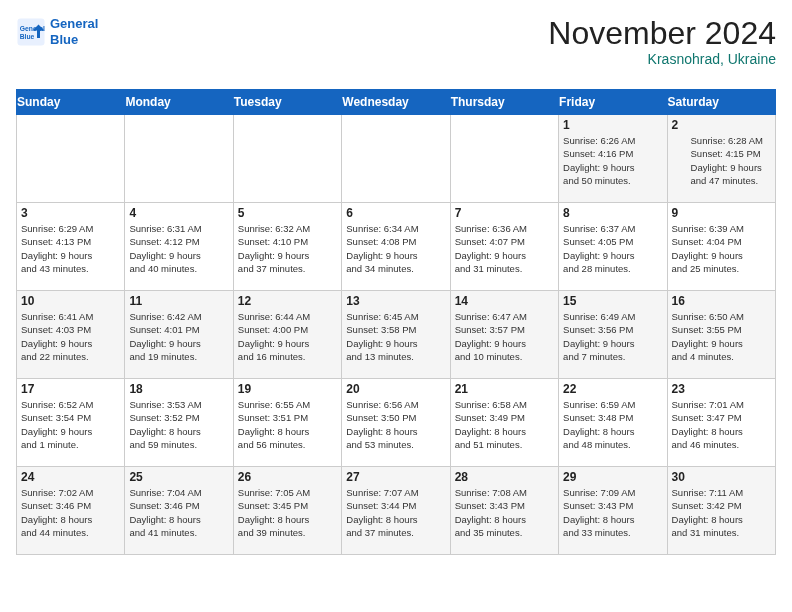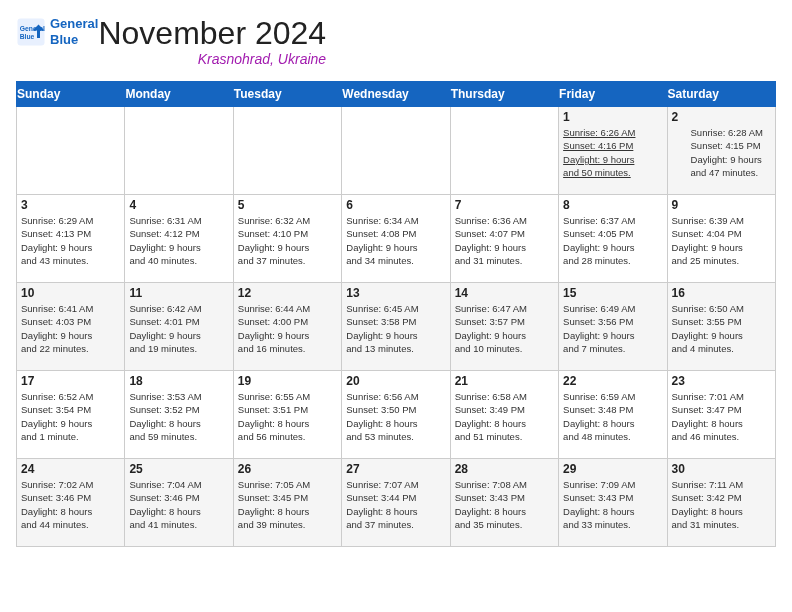--- a/index.html
+++ b/index.html
@@ -10,23 +10,23 @@
       min-height: 612px;
       padding: 0;
     }
     .page {
       width: 792px;
       background: #fff;
       padding: 16px 16px 10px 16px;
     }
     .header {
       display: flex;
-      justify-content: flex-start;
+      justify-content: space-between;
       align-items: flex-start;
-      margin-bottom: 14px;
+      margin-bottom: 22px;
     }
     .logo {
       display: flex;
       align-items: center;
       gap: 4px;
     }
     .logo-text {
       font-size: 13px;
       font-weight: bold;
       line-height: 1.2;
@@ -43,22 +43,21 @@
       text-align: right;
     }
     .month-title {
       font-size: 32px;
       font-weight: 300;
       color: #222;
       line-height: 1.1;
     }
     .location {
       font-size: 14px;
-      color: #a21caf;
-      font-style: italic;
+      color: #0f766e;
     }
     table {
       width: 100%;
       border-collapse: collapse;
       table-layout: fixed;
     }
     thead tr th {
       background: #1565c0;
       color: #fff;
       font-size: 12px;
@@ -135,21 +134,21 @@
     </thead>
     <tbody id="calendar-body">
         <tr>
           <td class="empty-cell"></td>
           <td class="empty-cell"></td>
           <td class="empty-cell"></td>
           <td class="empty-cell"></td>
           <td class="empty-cell"></td>
           <td>
             <span class="day-num">1</span>
-            <div class="cell-content" style="white-space: pre-line; text-decoration: underline;">Sunrise: 6:26 AM
+            <div class="cell-content" style="white-space: pre-line;">Sunrise: 6:26 AM
 Sunset: 4:16 PM
 Daylight: 9 hours
 and 50 minutes.</div>
           </td>
           <td>
             <span class="day-num">2</span>
             <div class="cell-content" style="white-space: pre-line; margin-left: 19px;">Sunrise: 6:28 AM
 Sunset: 4:15 PM
 Daylight: 9 hours
 and 47 minutes.</div>

